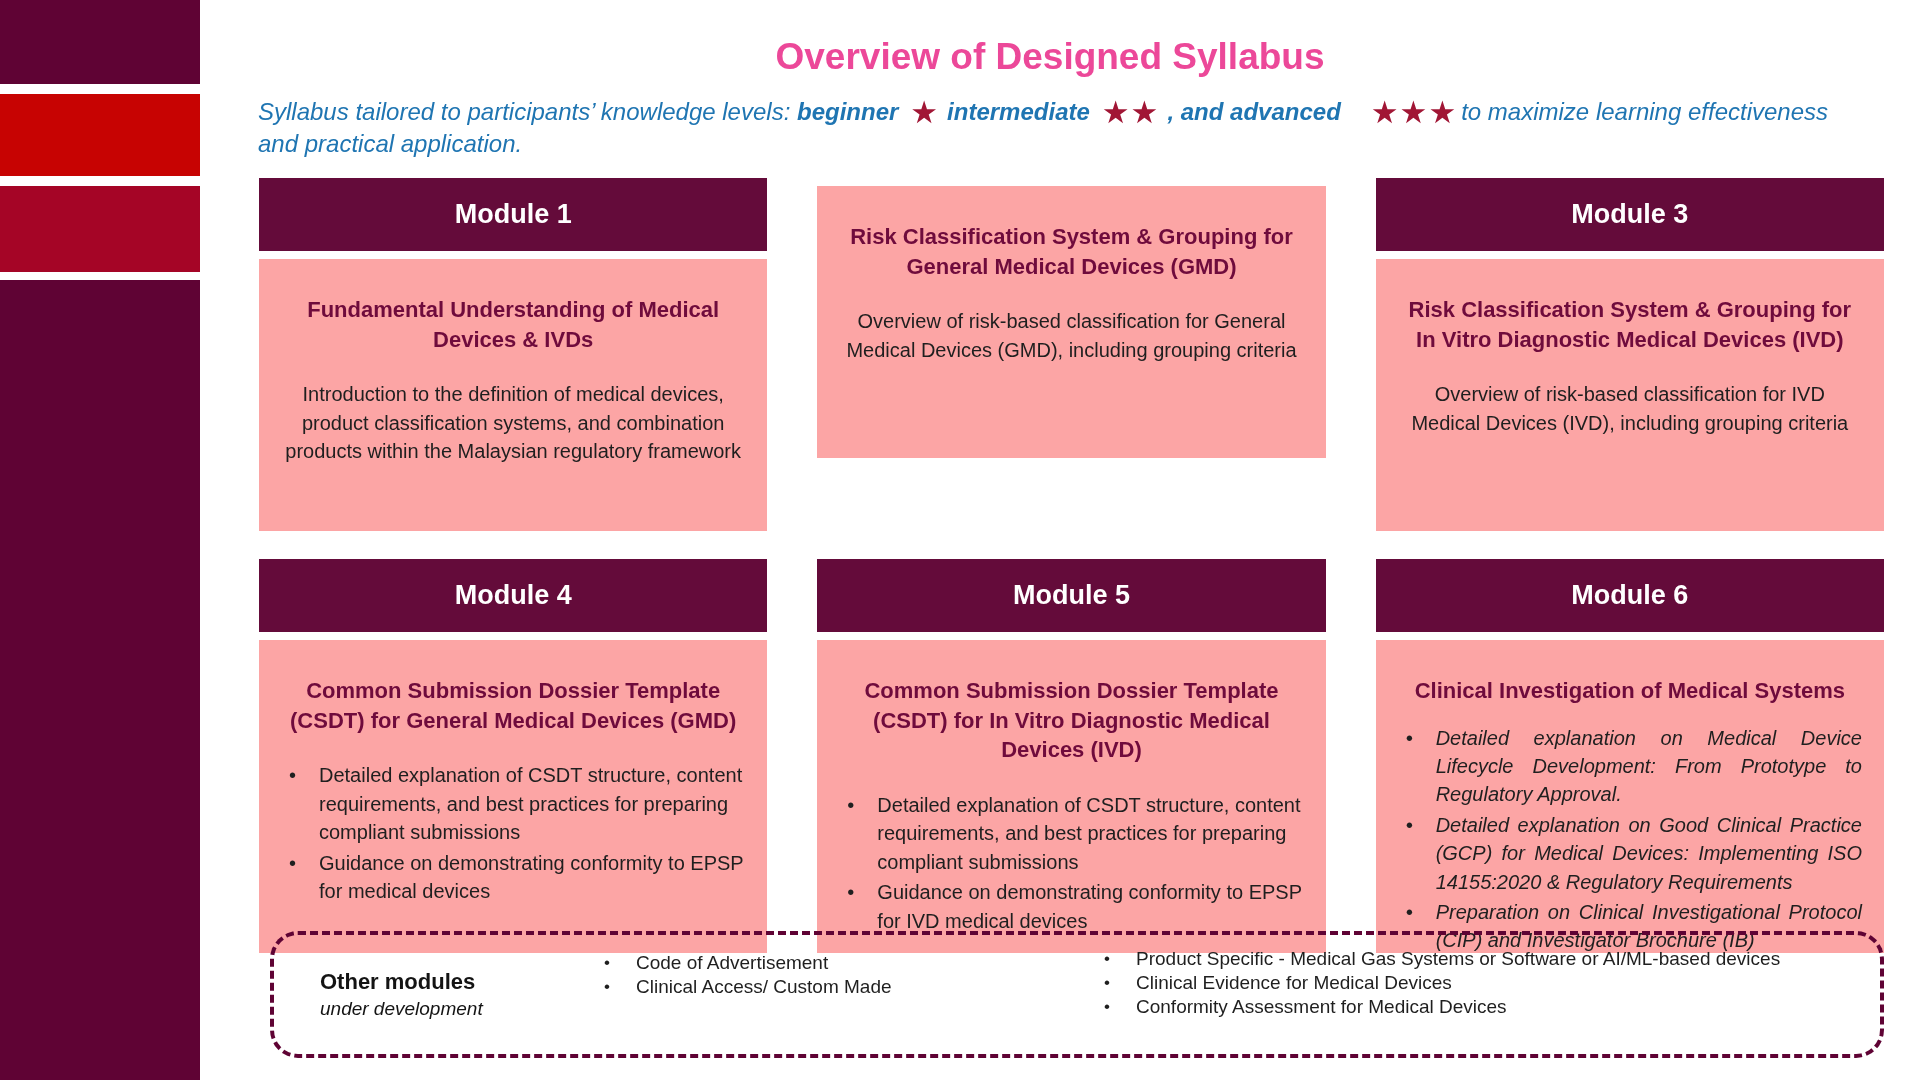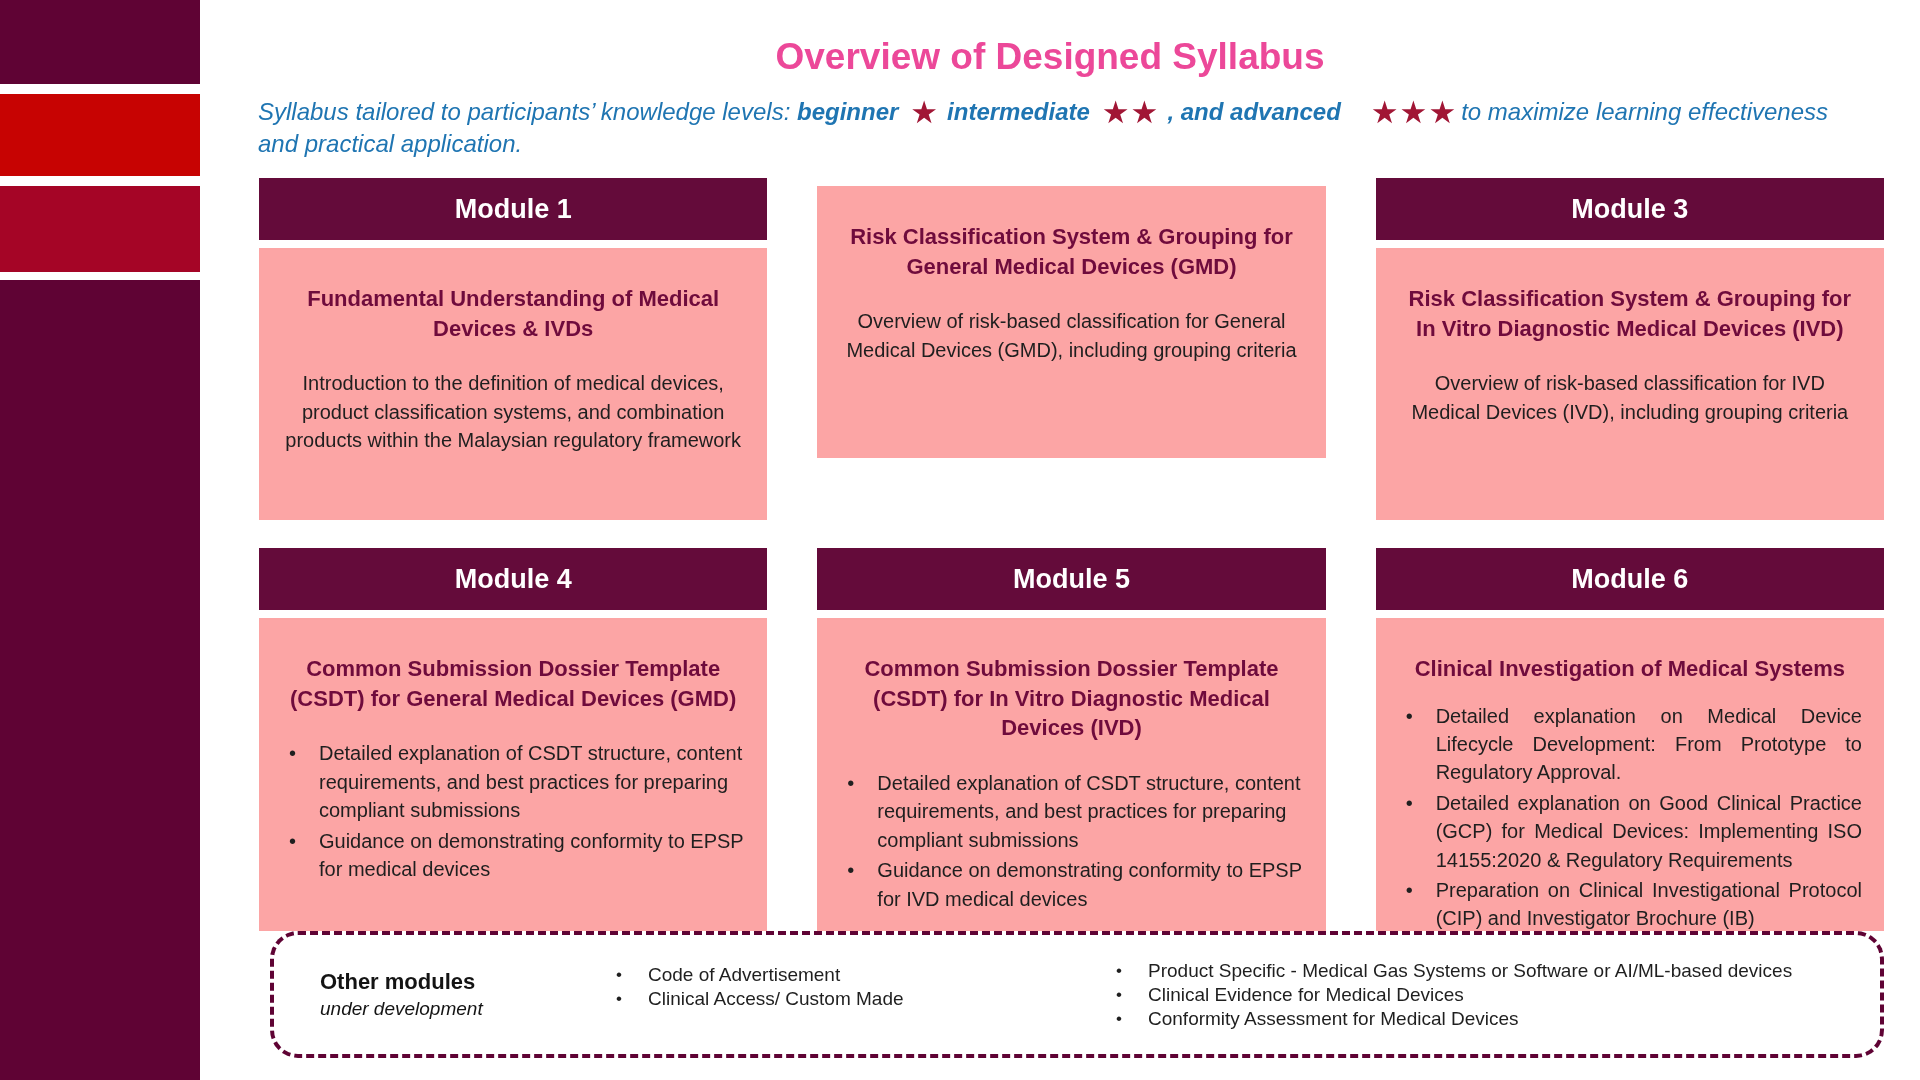--- a/index.html
+++ b/index.html
@@ -33,21 +33,21 @@
   .star.triple { margin-left:30px; margin-right:4px; }
 
   
   .grid {
     position:absolute; left:259px; top:178px; width:1625px;
     display:grid; grid-template-columns:repeat(3,1fr);
     column-gap:50px; row-gap:28px;
   }
   .module-card { display:flex; flex-direction:column; }
   .module-header {
-    height:62px; background:#640B3A; color:#ffffff;
+    height:73px; background:#640B3A; color:#ffffff;
     font-weight:bold; font-size:27px;
     display:flex; align-items:center; justify-content:center;
     flex:0 0 auto;
   }
   .module-body {
     background:#fca5a5; box-sizing:border-box; padding:24px 20px;
     margin-top:8px;
   }
   .row1 .module-body { height:272px; }
   .row2 .module-body { height:313px; }
@@ -58,32 +58,32 @@
   .module-desc {
     font-size:20px; color:#1F1F1F; text-align:center; line-height:1.42;
     margin:26px 6px 0;
   }
   ul.bullets { list-style:none; margin:26px 0 0; padding:0 2px; }
   ul.bullets li {
     position:relative; padding-left:38px; font-size:20px; color:#1F1F1F;
     line-height:1.42; margin-bottom:2px;
   }
   ul.bullets li::before { content:"\2022"; position:absolute; left:8px; }
-  ul.bullets.justify li { text-align:justify; }
+  ul.bullets.justify li { text-align:justify;font-style:italic; }
   ul.bullets.tight { margin-top:18px; }
 
   
   .other-box {
     position:absolute; left:270px; top:931px; width:1614px; height:127px;
     box-sizing:border-box; border:4px dashed #5F0334; border-radius:28px;
   }
   .other-label { position:absolute; left:46px; top:34px; color:#141414; }
   .other-label .main { font-weight:bold; font-size:22px; }
   .other-label .sub  { font-style:italic; font-size:19px; margin-top:3px; }
-  ul.mini { list-style:none; margin:12px; padding:0; }
+  ul.mini { list-style:none; margin:0; padding:0; }
   ul.mini li {
     position:relative; padding-left:44px; font-size:19px; color:#1F1F1F;
     line-height:24px; margin-bottom:0;
   }
   ul.mini li::before { content:"\2022"; position:absolute; left:12px; font-size:17px; }
   .other-list-left  { position:absolute; left:318px; top:16px; }
   .other-list-right { position:absolute; left:818px; top:12px; }
 </style>
 </head>
 <body>

